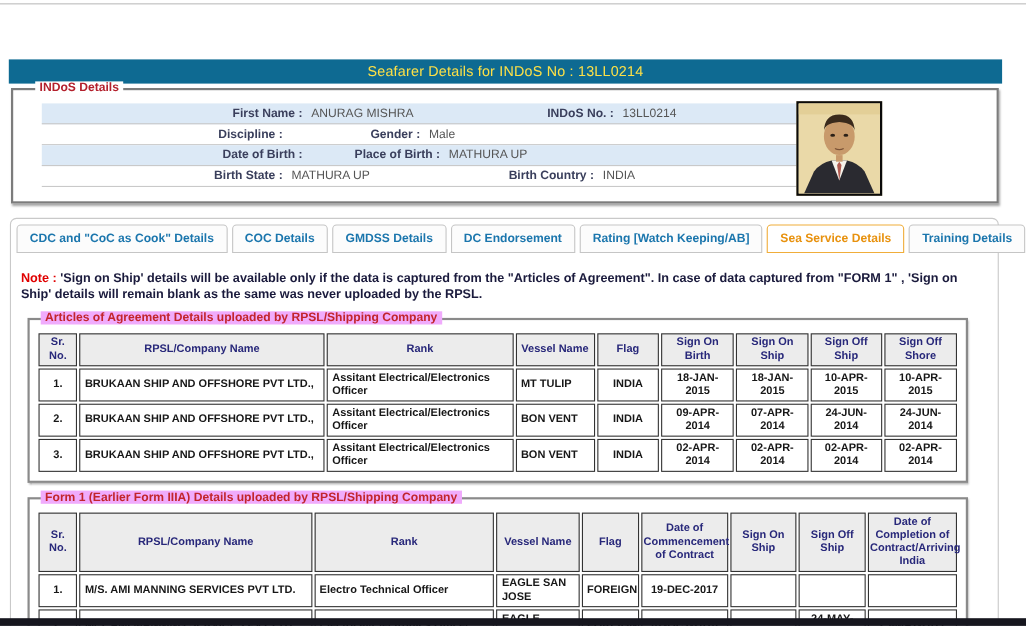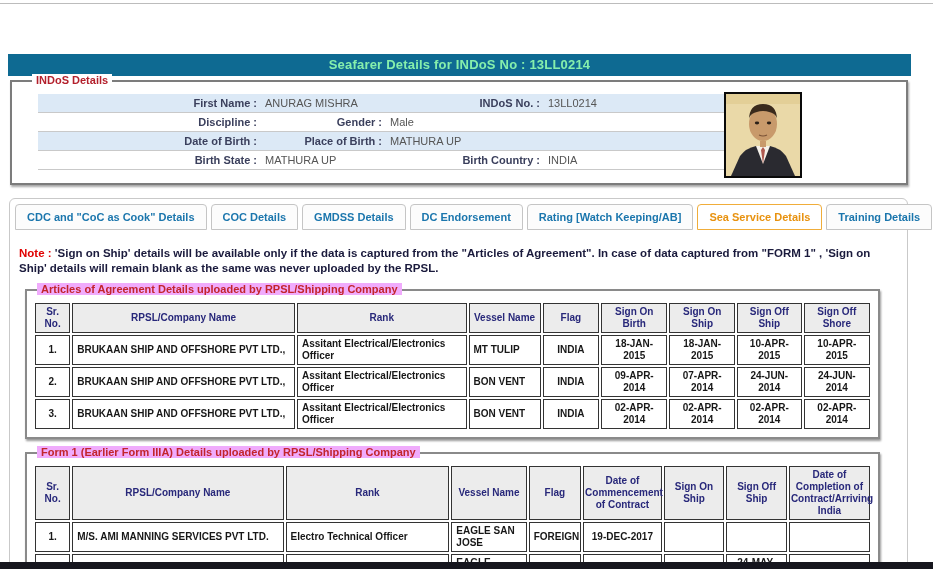--- a/index.html
+++ b/index.html
@@ -4,37 +4,37 @@
 <style>
   html,body{margin:0;padding:0;}
   body{
     width:933px;height:569px;position:relative;background:#ffffff;
     font-family:"Liberation Sans", sans-serif;overflow:hidden;
   }
   .topline{position:absolute;top:3px;left:0;width:933px;height:1px;background:#bcbcbc;}
 
   .titlebar{
     position:absolute;top:54px;left:8px;width:903px;height:22px;
-    background:#0e6a92;color:#86efac;font-weight:bold;font-size:13px;
+    background:#0e6a92;color:#fde047;font-weight:normal;font-size:13px;
     text-align:center;line-height:22px;letter-spacing:.2px;
   }
 
   
   .indos-fieldset{
     position:absolute;top:80px;left:10px;width:898px;height:105px;
     border:2px solid #7c7c7c;box-sizing:border-box;background:#fff;
     box-shadow:1px 2px 2px rgba(0,0,0,.35);
   }
   .fs-legend{
     position:absolute;top:-8px;left:20px;background:#fff;padding:0 4px;
     color:#b3202c;font-weight:bold;font-size:11px;white-space:nowrap;
   }
   .detail-rows{position:absolute;top:12px;left:26px;width:688px;}
   .detail-row{display:flex;height:18px;line-height:18px;border-bottom:1px solid #c9c9c9;font-size:11px;}
-  .detail-row.alt{background:#dce9f6;}
+  .detail-row.alt{background:#dce9f6;padding-left:18px;}
   .dl1{width:219px;text-align:right;font-weight:bold;color:#3a3f5c;}
   .dv1{width:150px;padding-left:8px;color:#555;}
   .dl2{width:125px;text-align:right;font-weight:bold;color:#3a3f5c;}
   .dv2{flex:1;padding-left:8px;color:#555;}
 
   .photo{
     position:absolute;top:92px;left:724px;width:78px;height:86px;
     border:2px solid #0a0a0a;box-sizing:border-box;background:#ead9a8;
   }
   .photo svg{display:block;width:100%;height:100%;}

